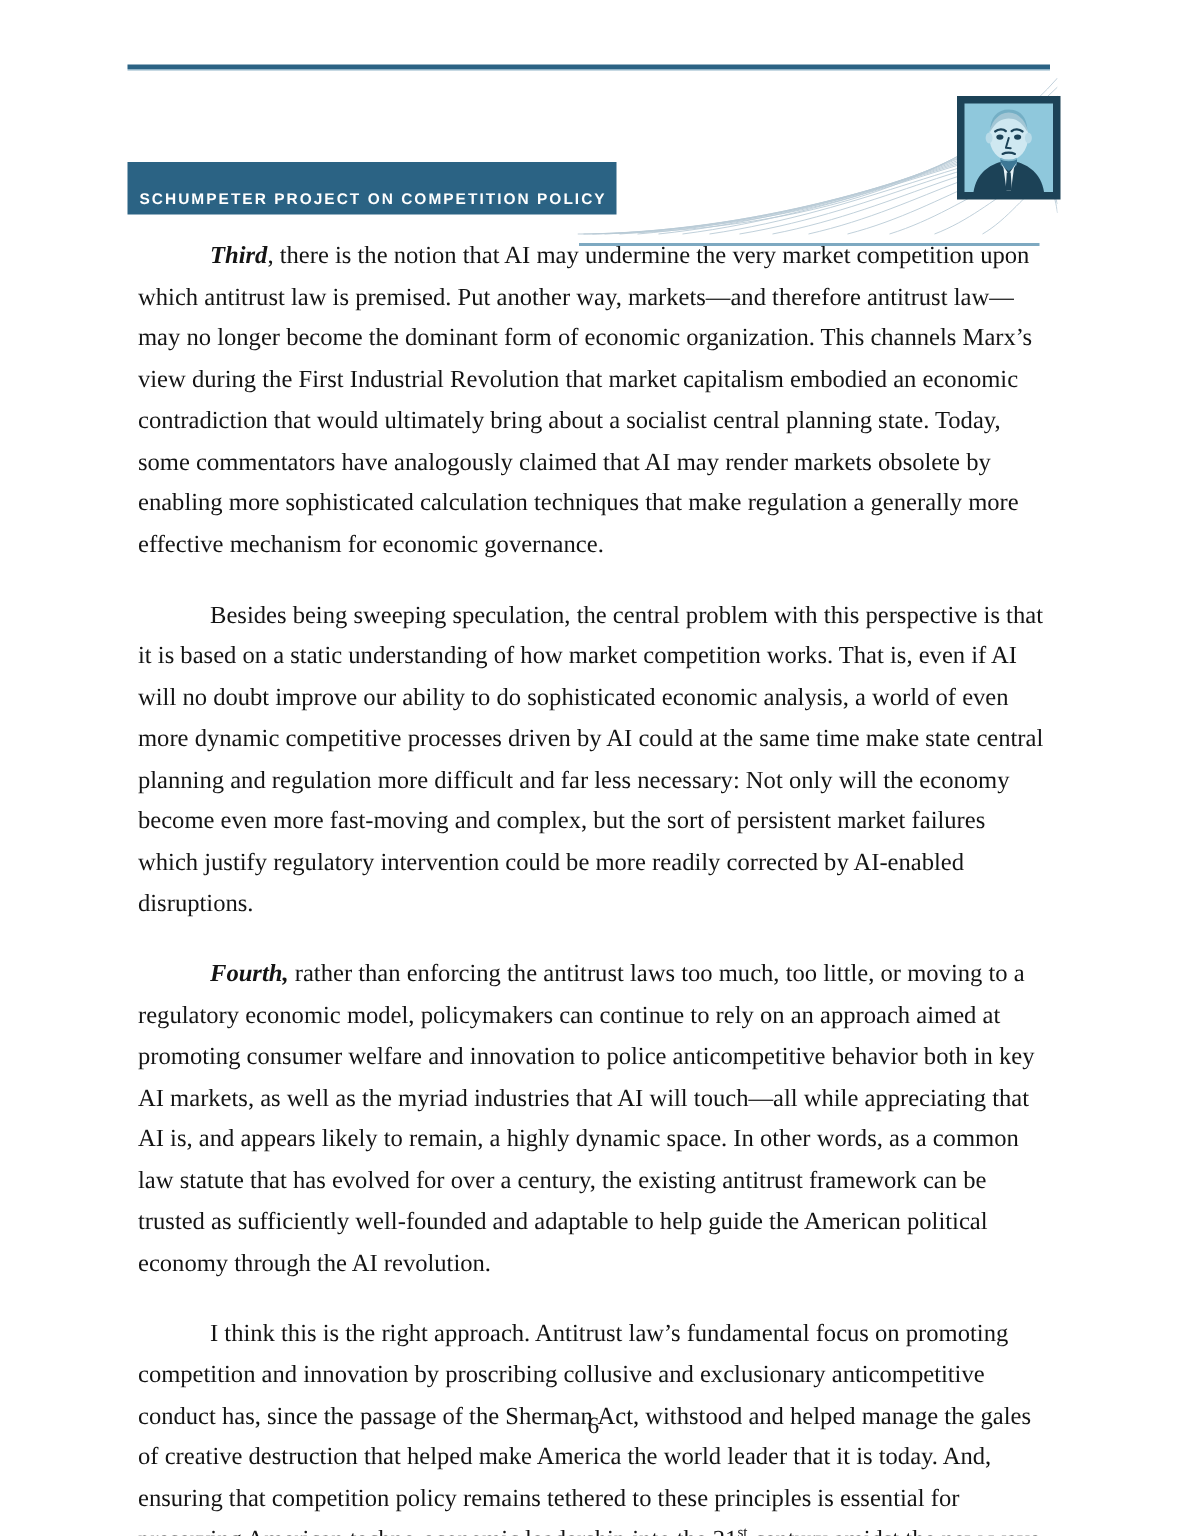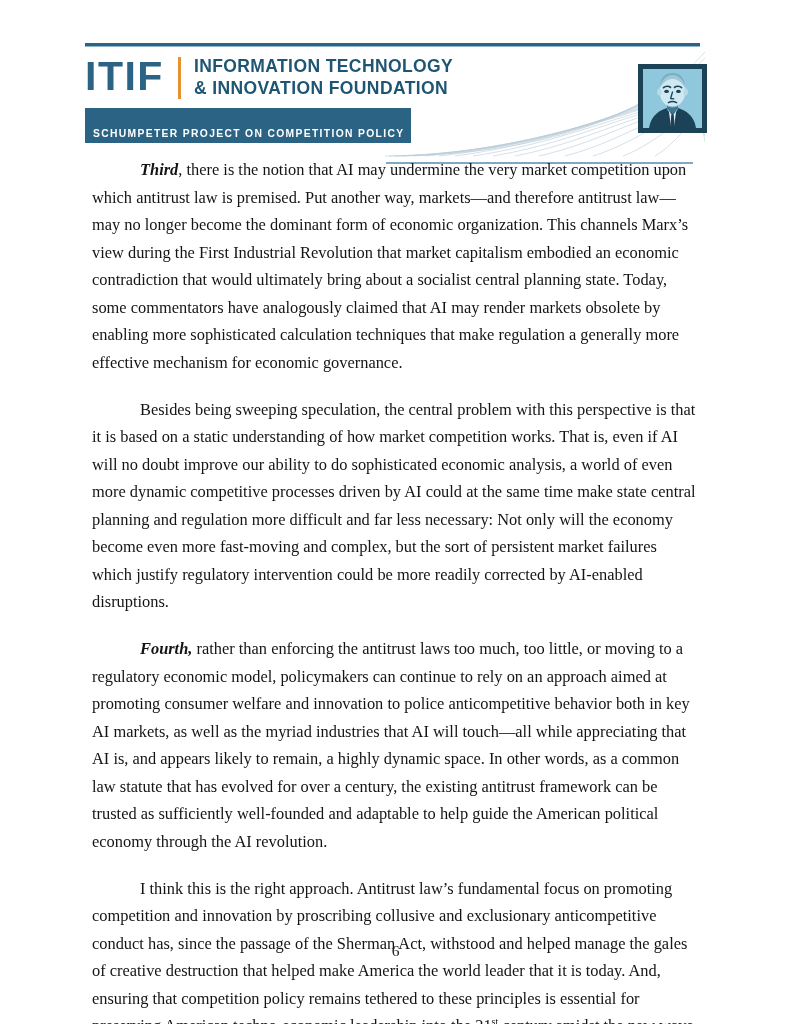--- a/index.html
+++ b/index.html
@@ -197,30 +197,20 @@
         <path d="M154,110 C234,92 286,48 320,72"></path>
         <path d="M180,110 C250,92 293,48 320,78"></path>
         <path d="M208,110 C266,92 300,49 320,84"></path>
         <path d="M238,110 C283,93 308,50 320,90"></path>
         <path d="M270,110 C298,94 314,54 320,96"></path>
       </g>
     </svg>
 
     <div class="rule-bottom"></div>
 
-    <div class="logo-block">
-      <div class="logo-row">
-        <span class="itif-mark">ITIF</span>
-        <span class="orange-bar"></span>
-        <span class="itif-words">
-          <span>INFORMATION TECHNOLOGY</span><br>
-          <span>&amp; INNOVATION FOUNDATION</span>
-        </span>
-      </div>
-    </div>
 
     <div class="project-band">SCHUMPETER PROJECT ON COMPETITION POLICY</div>
 
     <div class="portrait">
       <div class="portrait-inner">
         <svg width="59" height="59" viewBox="0 0 59 59">
 
           <path d="M6,59 C8,46 17,41 24,39 L35,39 C42,41 51,46 53,59 Z" fill="#1c4257"></path>
 
           <path d="M24,34 L35,34 L35,41 L29.5,45 L24,41 Z" fill="#3d7795"></path>

